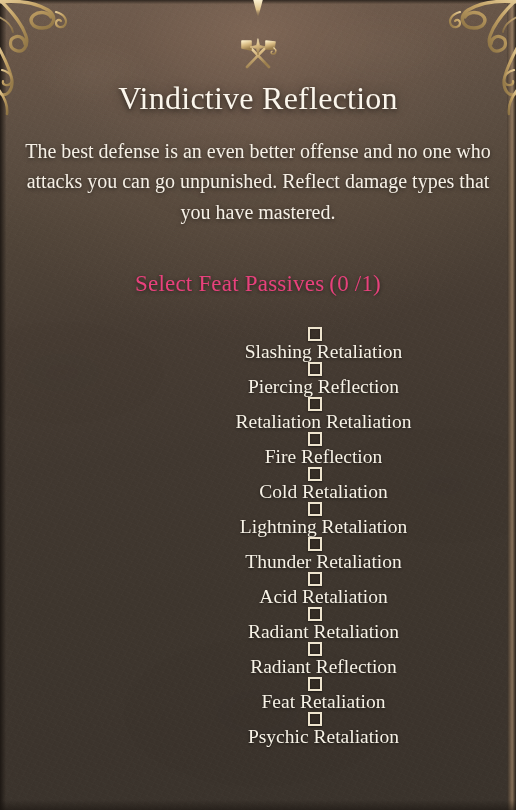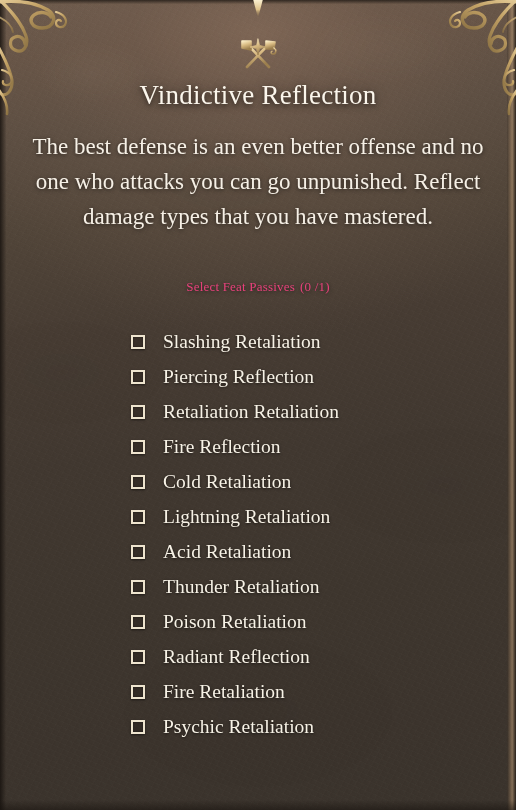--- a/index.html
+++ b/index.html
@@ -99,58 +99,59 @@
     position:relative;
     z-index:5;
     width:516px;
     padding-top:36px;
     text-align:center;
   }
 
   #crest { display:block; margin:0 auto 8px; }
 
   #title {
-    font-size:27px;
+    font-size:32px;
     line-height:1.15;
     color:#fbf6ec;
     letter-spacing:.25px;
     text-shadow:0 2px 5px rgba(0,0,0,.55), 0 0 14px rgba(0,0,0,.3);
     margin-bottom:19px;
   }
 
   #description {
     width:468px;
     margin:0 auto;
-    font-size:23px;
+    font-size:20px;
     line-height:1.52;
     color:#f6f0e6;
     text-shadow:0 1px 4px rgba(0,0,0,.6);
   }
 
   #section-heading {
     margin-top:44px;
-    font-size:13px;
+    font-size:23px;
     color:#e8417c;
     letter-spacing:.2px;
     text-shadow:0 1px 4px rgba(0,0,0,.55);
   }
   #section-count { margin-left:5px; }
 
   #passive-list {
     margin-top:30px;
     list-style:none;
     display:block;
     text-align:left;
     padding-left:131px;
   }
   .passive-row {
     display:flex;
     align-items:center;
     height:35px;
     cursor:pointer;
+    flex-direction:column;
   }
   .checkbox {
     flex:0 0 auto;
     width:14px; height:14px;
     border:2px solid #eee4ce;
     background:rgba(30,24,19,0.30);
     box-shadow:0 1px 2px rgba(0,0,0,.55), inset 0 0 2px rgba(0,0,0,.5);
     margin-right:18px;
   }
   .passive-label {
@@ -268,37 +269,37 @@
         <li class="passive-row">
           <span class="checkbox"></span>
           <span class="passive-label">Cold Retaliation</span>
         </li>
         <li class="passive-row">
           <span class="checkbox"></span>
           <span class="passive-label">Lightning Retaliation</span>
         </li>
         <li class="passive-row">
           <span class="checkbox"></span>
+          <span class="passive-label">Thunder Retaliation</span>
+        </li>
+        <li class="passive-row">
+          <span class="checkbox"></span>
           <span class="passive-label">Acid Retaliation</span>
         </li>
         <li class="passive-row">
           <span class="checkbox"></span>
-          <span class="passive-label">Thunder Retaliation</span>
-        </li>
-        <li class="passive-row">
-          <span class="checkbox"></span>
-          <span class="passive-label">Poison Retaliation</span>
+          <span class="passive-label">Radiant Retaliation</span>
         </li>
         <li class="passive-row">
           <span class="checkbox"></span>
           <span class="passive-label">Radiant Reflection</span>
         </li>
         <li class="passive-row">
           <span class="checkbox"></span>
-          <span class="passive-label">Fire Retaliation</span>
+          <span class="passive-label">Feat Retaliation</span>
         </li>
         <li class="passive-row">
           <span class="checkbox"></span>
           <span class="passive-label">Psychic Retaliation</span>
         </li>
       </ul>
 
   </div>
 </div>
 

